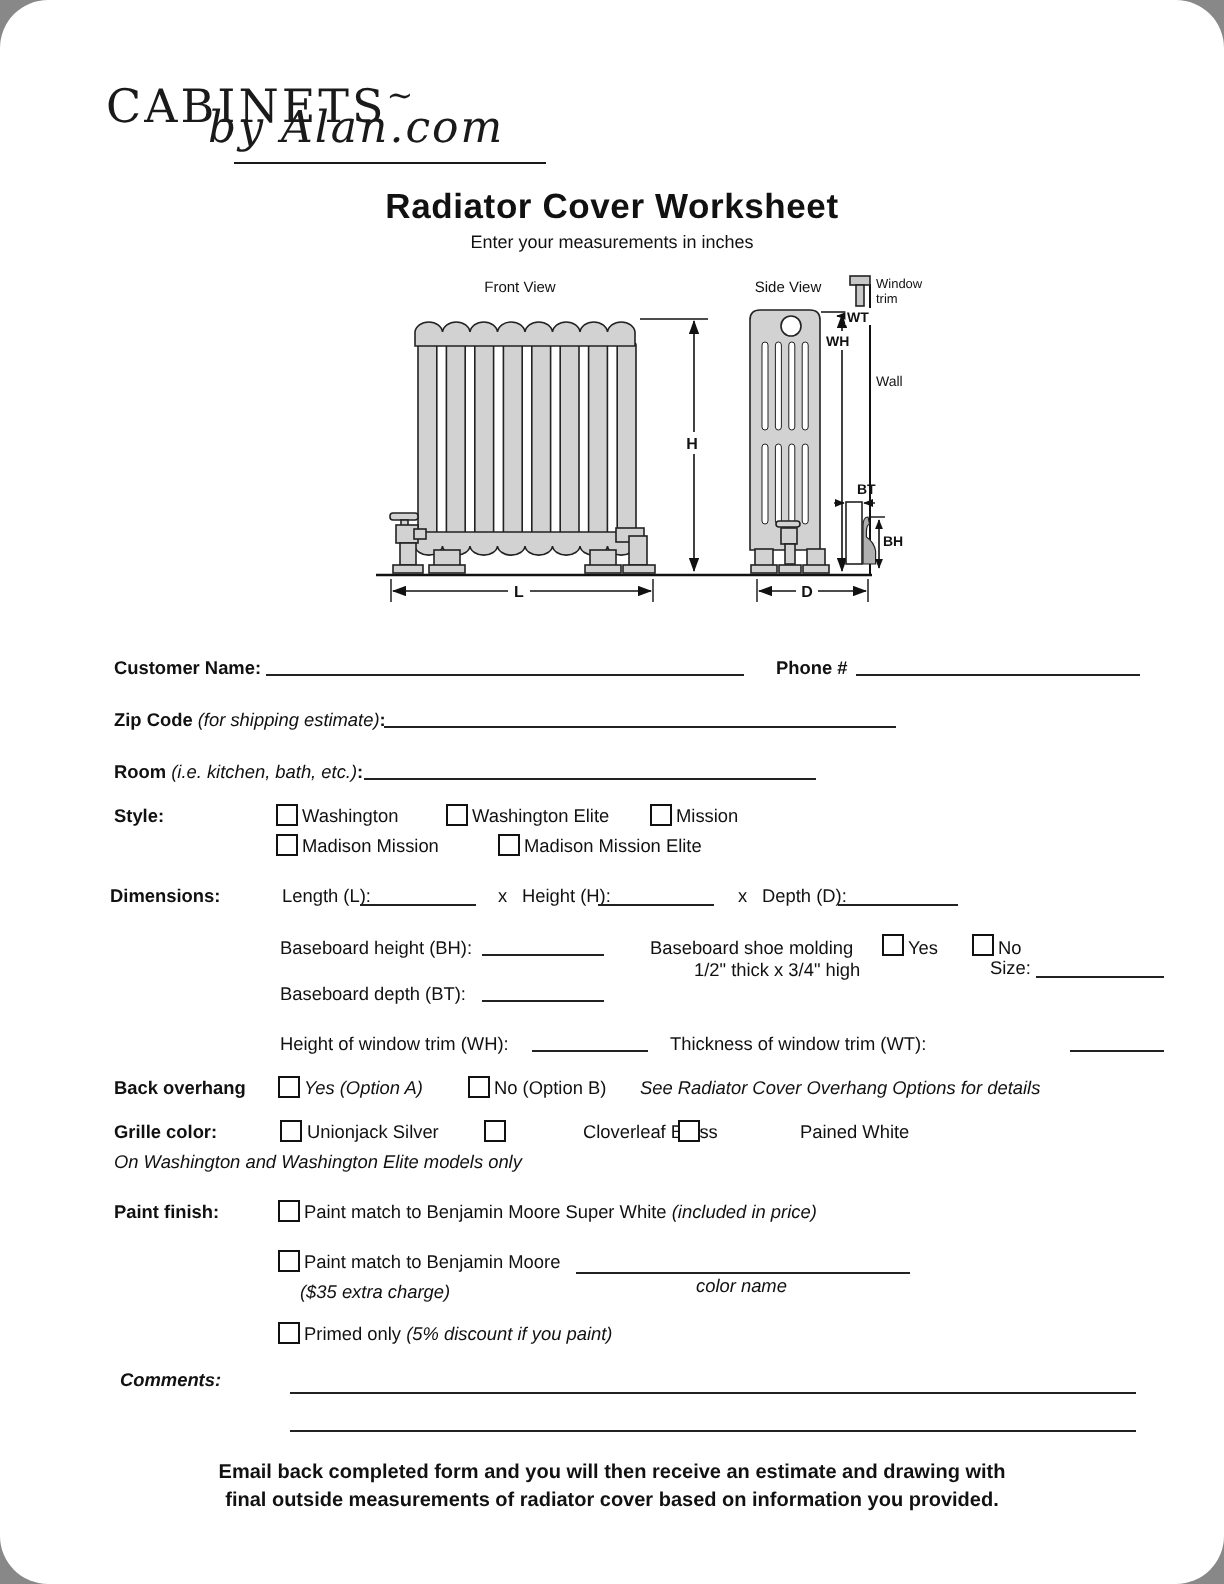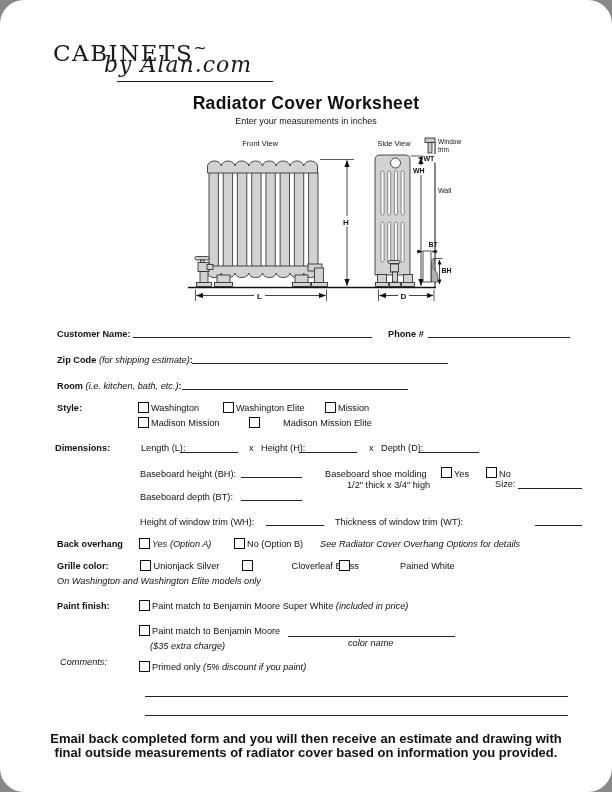--- a/index.html
+++ b/index.html
@@ -7,21 +7,21 @@
         font-family:"Liberation Sans",sans-serif;font-size:9.2px;overflow:hidden;border-radius:24px;}
   .abs{position:absolute;white-space:nowrap;}
   .b{font-weight:bold;}
   .i{font-style:italic;text-align:right;}
   .line{position:absolute;height:0;border-bottom:1px solid #222;}
   .cb{position:absolute;width:9px;height:9px;border:1.2px solid #111;background:#fff;}
   .logo-main{font-family:"DejaVu Serif",serif;font-size:23px;letter-spacing:1.5px;color:#1a1a1a;}
   .logo-script{font-family:"DejaVu Serif",serif;font-style:italic;font-size:22px;letter-spacing:1px;color:#1a1a1a;}
   .title{width:612px;text-align:center;font-size:17.5px;font-weight:bold;letter-spacing:.3px;}
   .subtitle{width:612px;text-align:center;font-size:9px;}
-  .footer-line{width:612px;text-align:center;font-weight:bold;font-size:13px;}
+  .footer-line{width:612px;text-align:center;font-weight:bold;font-size:10px;}
   svg text{font-family:"Liberation Sans",sans-serif;fill:#111;}
 </style>
 </head>
 <body>
 
 <div class="page">
 
   <div class="abs logo-main" style="left:53px;top:38px;"><span>CABINETS</span><span style="font-size:16px;vertical-align:8px;">~</span></div>
   <div class="abs logo-script" style="left:104px;top:52px;">by Alan.com</div>
   <div class="line" style="left:117px;top:81px;width:156px;border-color:#1a1a1a;"></div>
@@ -152,21 +152,21 @@
   <div class="abs b" style="left:57px;top:403px;">Style:</div>
   <span class="cb" style="left:138px;top:402px;"></span>
   <div class="abs" style="left:151px;top:403px;">Washington</div>
   <span class="cb" style="left:223px;top:402px;"></span>
   <div class="abs" style="left:236px;top:403px;">Washington Elite</div>
   <span class="cb" style="left:325px;top:402px;"></span>
   <div class="abs" style="left:338px;top:403px;">Mission</div>
   <span class="cb" style="left:138px;top:416.5px;"></span>
   <div class="abs" style="left:151px;top:417.5px;">Madison Mission</div>
   <span class="cb" style="left:249px;top:416.5px;"></span>
-  <div class="abs" style="left:262px;top:417.5px;margin-left:21px;">Madison Mission Elite</div>
+  <div class="abs" style="left:262px;top:417.5px;">Madison Mission Elite</div>
 
   <div class="abs b" style="left:55px;top:443px;">Dimensions:</div>
   <div class="abs" style="left:141px;top:443px;">Length (L):</div>
   <div class="line" style="left:180px;top:451.5px;width:58px;"></div>
   <div class="abs" style="left:249px;top:443px;">x</div>
   <div class="abs" style="left:261px;top:443px;">Height (H):</div>
   <div class="line" style="left:299px;top:451.5px;width:58px;"></div>
   <div class="abs" style="left:369px;top:443px;">x</div>
   <div class="abs" style="left:381px;top:443px;">Depth (D):</div>
   <div class="line" style="left:419px;top:451.5px;width:60px;"></div>
@@ -212,20 +212,20 @@
 
   <span class="cb" style="left:138.5px;top:624.5px;"></span>
   <div class="abs" style="left:152px;top:625.5px;">Paint match to Benjamin Moore</div>
   <div class="line" style="left:288px;top:636px;width:167px;"></div>
   <div class="abs i" style="left:348px;top:638px;">color name</div>
   <div class="abs i" style="left:150px;top:641px;">($35 extra charge)</div>
 
   <span class="cb" style="left:138.5px;top:660.5px;"></span>
   <div class="abs" style="left:152px;top:661.5px;"><span>Primed only</span> <span class="i">(5% discount if you paint)</span></div>
 
-  <div class="abs i" style="left:60px;top:657px;">Comments:</div>
+  <div class="abs i" style="left:60px;top:685px;font-weight:bold;">Comments:</div>
   <div class="line" style="left:145px;top:696px;width:423px;"></div>
   <div class="line" style="left:145px;top:715px;width:423px;"></div>
 
   <div class="abs footer-line" style="left:0;top:731px;">Email back completed form and you will then receive an estimate and drawing with</div>
   <div class="abs footer-line" style="left:0;top:744.5px;">final outside measurements of radiator cover based on information you provided.</div>
 
 </div>
 
 </body></html>

